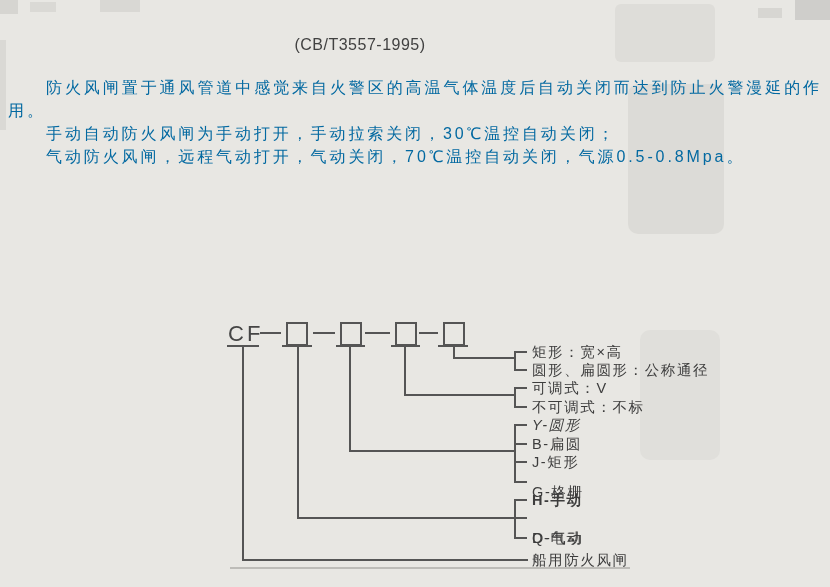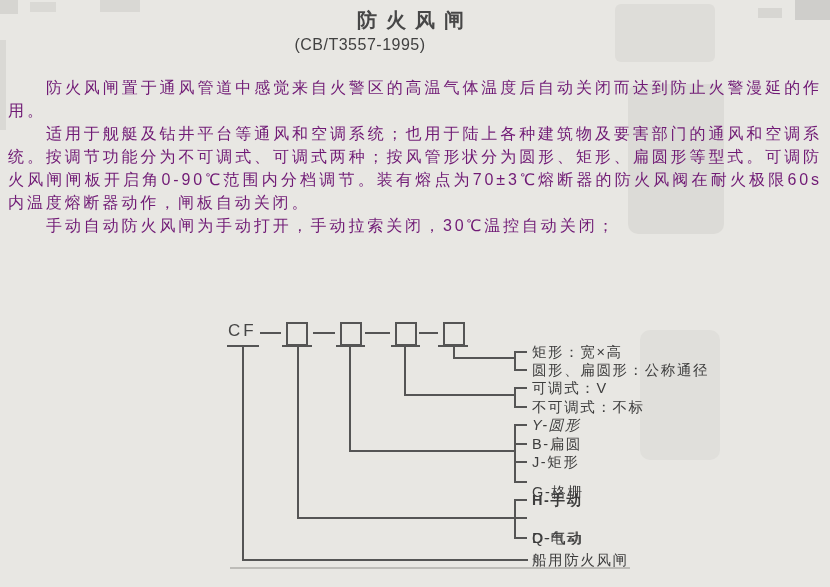--- a/index.html
+++ b/index.html
@@ -20,34 +20,34 @@
     letter-spacing:9px;color:#474747;
   }
   .doc-subtitle{
     position:absolute;top:36px;left:0;width:720px;
     text-align:center;font-size:16px;letter-spacing:.5px;color:#414141;
   }
   
   .body-text{
     position:absolute;top:76px;left:8px;width:814px;
     font-size:16px;line-height:23px;letter-spacing:2.9px;
-    text-align:justify;color:#701a75;
+    text-align:justify;color:#0369a1;
   }
   .body-text p{margin:0;text-indent:38px;}
   
   .hline,.vline{position:absolute;background:#555;}
   .hline{height:2px;}
   .vline{width:2px;}
   .code-box{
     position:absolute;width:18px;height:20px;
     border:2px solid #555;background:transparent;top:322px;
   }
   .cf{
     position:absolute;top:321px;left:228px;
-    font-size:17px;letter-spacing:3px;color:#454545;font-weight:500;
+    font-size:22px;letter-spacing:3px;color:#454545;font-weight:500;
   }
   .dlabel{
     position:absolute;left:532px;height:18px;line-height:18px;
     font-size:14.5px;letter-spacing:1.6px;color:#3d3d3d;white-space:nowrap;
   }
 </style>
 </head>
 <body>
 
 <div id="page">
@@ -56,27 +56,26 @@
   <div class="blob" style="left:30px;top:2px;width:26px;height:10px;background:#dad9d5;"></div>
   <div class="blob" style="left:100px;top:0;width:40px;height:12px;background:#d9d8d4;"></div>
   <div class="blob" style="left:795px;top:0;width:35px;height:20px;background:#cfcecb;"></div>
   <div class="blob" style="left:758px;top:8px;width:24px;height:10px;background:#d7d6d2;"></div>
   <div class="blob" style="left:0;top:40px;width:6px;height:90px;background:#dad9d5;"></div>
   <div class="blob" style="left:615px;top:4px;width:100px;height:58px;background:#deddd9;border-radius:6px;"></div>
   <div class="blob" style="left:628px;top:84px;width:96px;height:150px;background:#dcdbd7;border-radius:10px;"></div>
   <div class="blob" style="left:640px;top:330px;width:80px;height:130px;background:#e0dfdb;border-radius:10px;"></div>
   <div class="blob" style="left:230px;top:567px;width:400px;height:2px;background:#bdbcb8;"></div>
 
-  <div class="doc-title">防火风闸</div>
   <div class="doc-subtitle">(CB/T3557-1995)</div>
 
   <div class="body-text">
     <p>防火风闸置于通风管道中感觉来自火警区的高温气体温度后自动关闭而达到防止火警漫延的作用。</p>
-    <p>适用于舰艇及钻井平台等通风和空调系统；也用于陆上各种建筑物及要害部门的通风和空调系统。按调节功能分为不可调式、可调式两种；按风管形状分为圆形、矩形、扁圆形等型式。可调防火风闸闸板开启角0-90℃范围内分档调节。装有熔点为70±3℃熔断器的防火风阀在耐火极限60s内温度熔断器动作，闸板自动关闭。</p>
     <p>手动自动防火风闸为手动打开，手动拉索关闭，30℃温控自动关闭；</p>
+    <p>气动防火风闸，远程气动打开，气动关闭，70℃温控自动关闭，气源0.5-0.8Mpa。</p>
   </div>
 
   <div>
 
     <span class="cf">CF</span>
     <div class="hline" style="left:260px;top:332px;width:21px;"></div>
     <div class="code-box" style="left:286px;"></div>
     <div class="hline" style="left:313px;top:332px;width:22px;"></div>
     <div class="code-box" style="left:340px;"></div>
     <div class="hline" style="left:365px;top:332px;width:25px;"></div>

